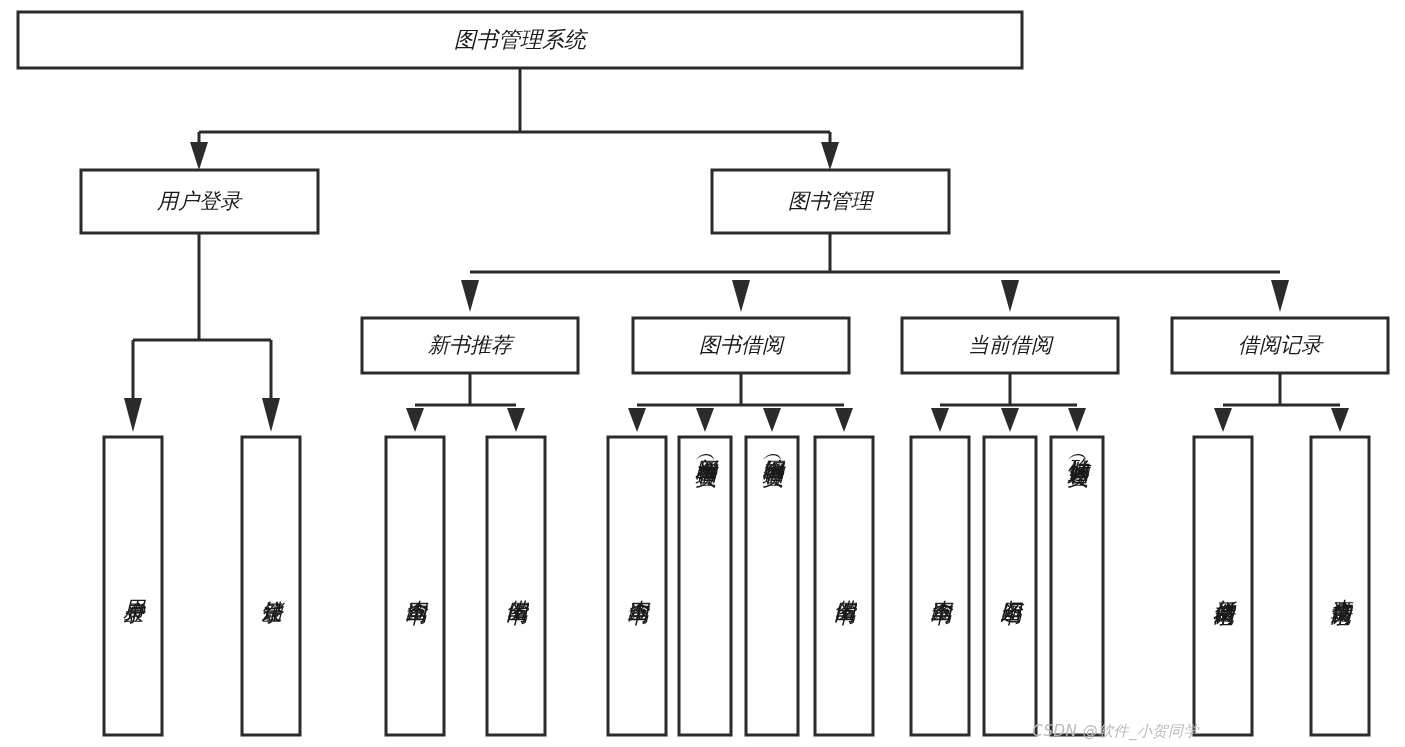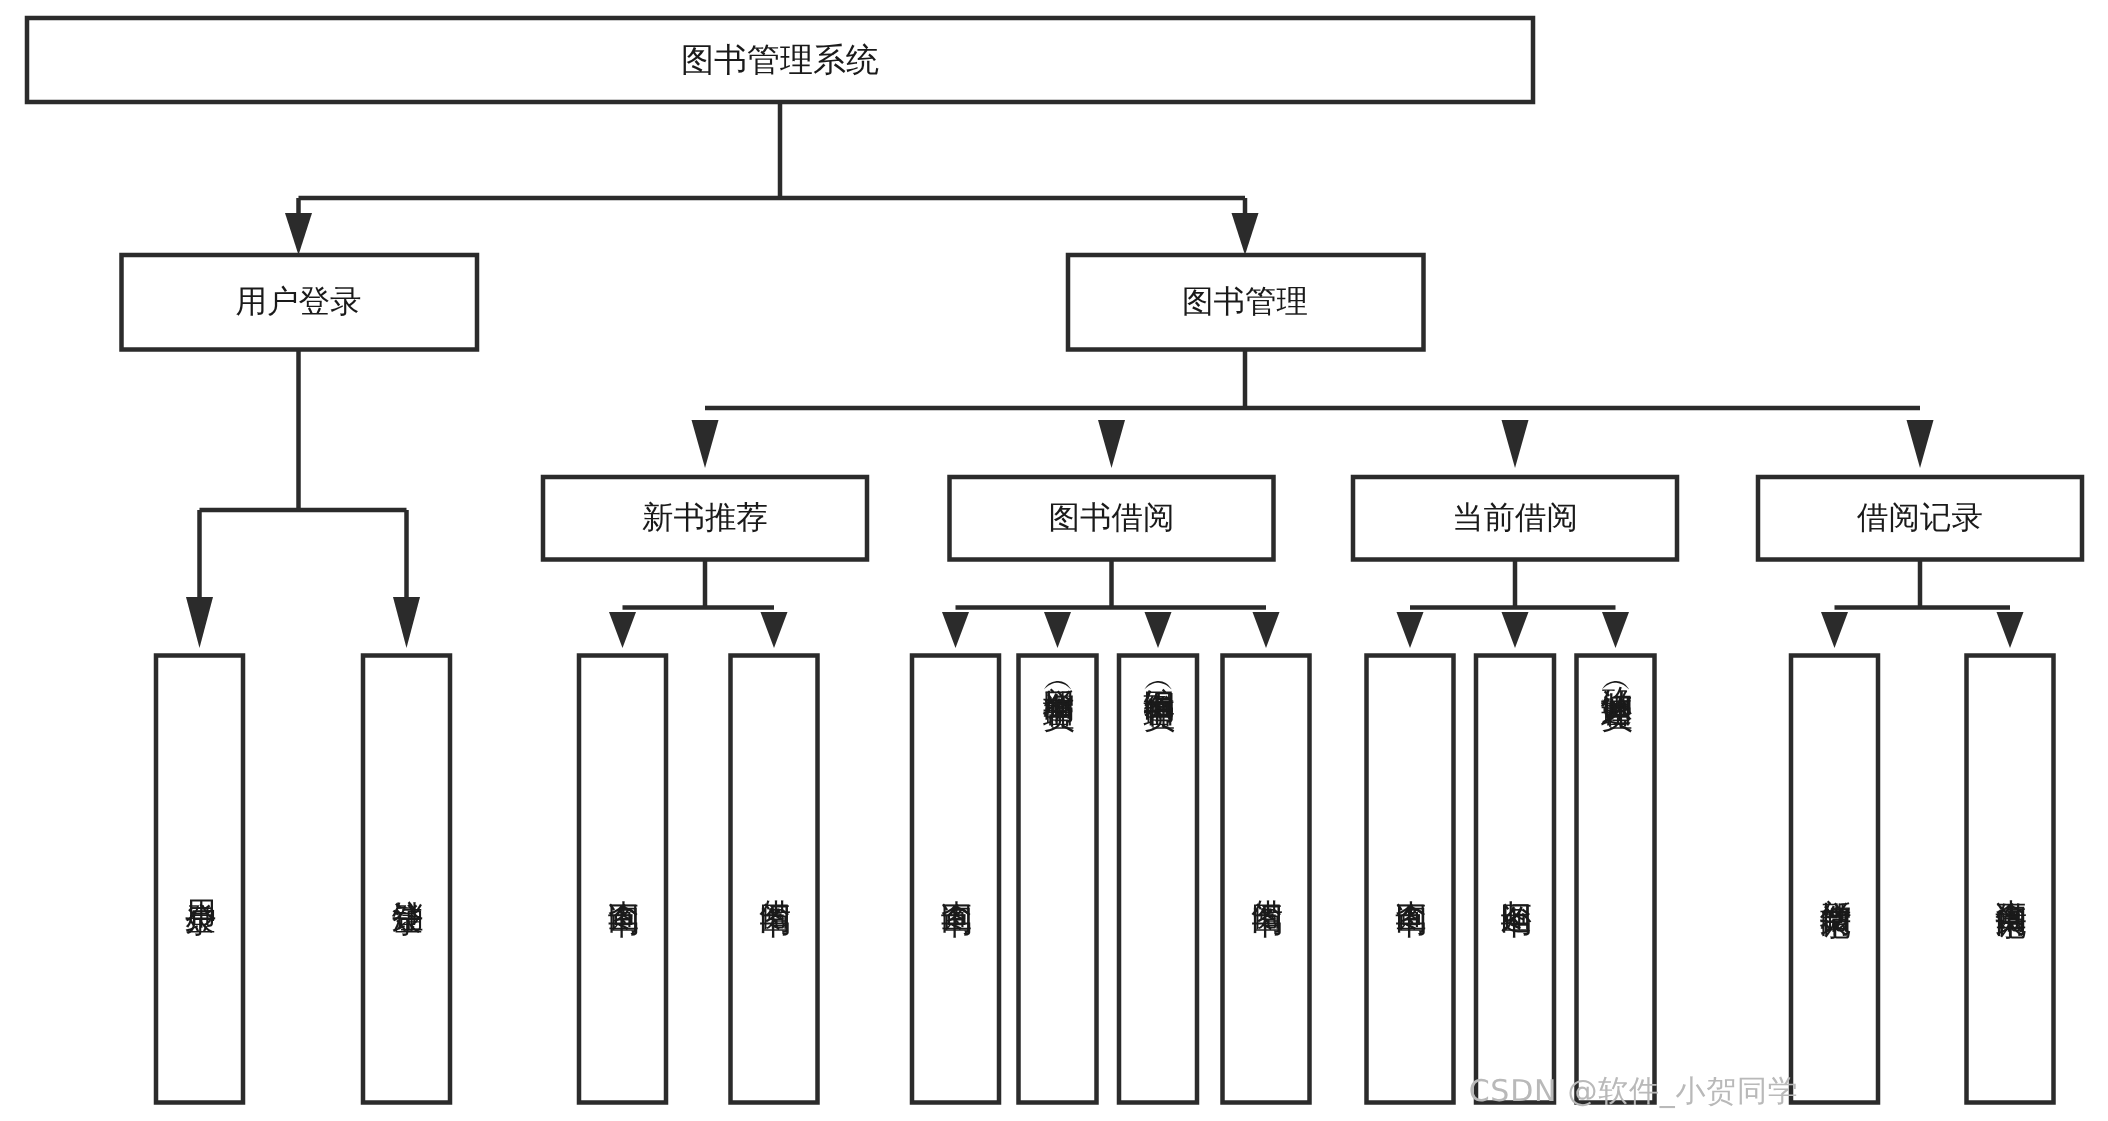--- a/index.html
+++ b/index.html
@@ -11,20 +11,21 @@
     width: 1405px;
     height: 747px;
     font-family: "DejaVu Sans", "Liberation Sans", sans-serif;
     overflow: hidden;
   }
   #diagram-root {
     position: relative;
     width: 1207px;
     height: 747px;
     background: #ffffff;
+    font-style: italic;
   }
   svg#flow {
     position: absolute;
     left: 0;
     top: 0;
     width: 1405px;
     height: 747px;
     display: block;
   }
   .box-rect {
@@ -71,21 +72,21 @@
     line-height: 1.12;
     letter-spacing: 1.5px;
     color: #1a1a1a;
     white-space: nowrap;
   }
   .watermark {
     position: absolute;
     right: 8px;
     bottom: 6px;
     font-family: "DejaVu Sans", "Liberation Sans", sans-serif;
-    font-size: 20px;
+    font-size: 15px;
     color: #b9b9b9;
     letter-spacing: 0.5px;
     white-space: nowrap;
   }
 </style>
 </head>
 <body>
 
 <div id="diagram-root">
 

